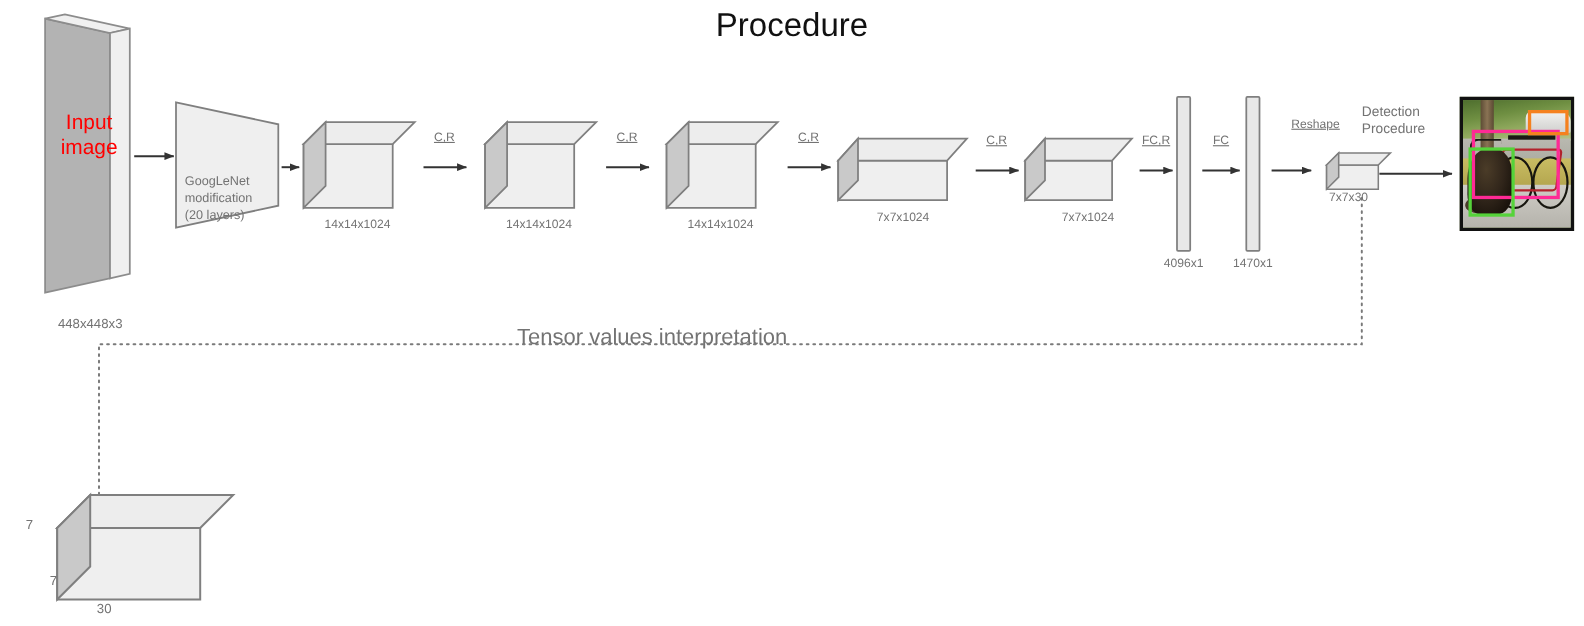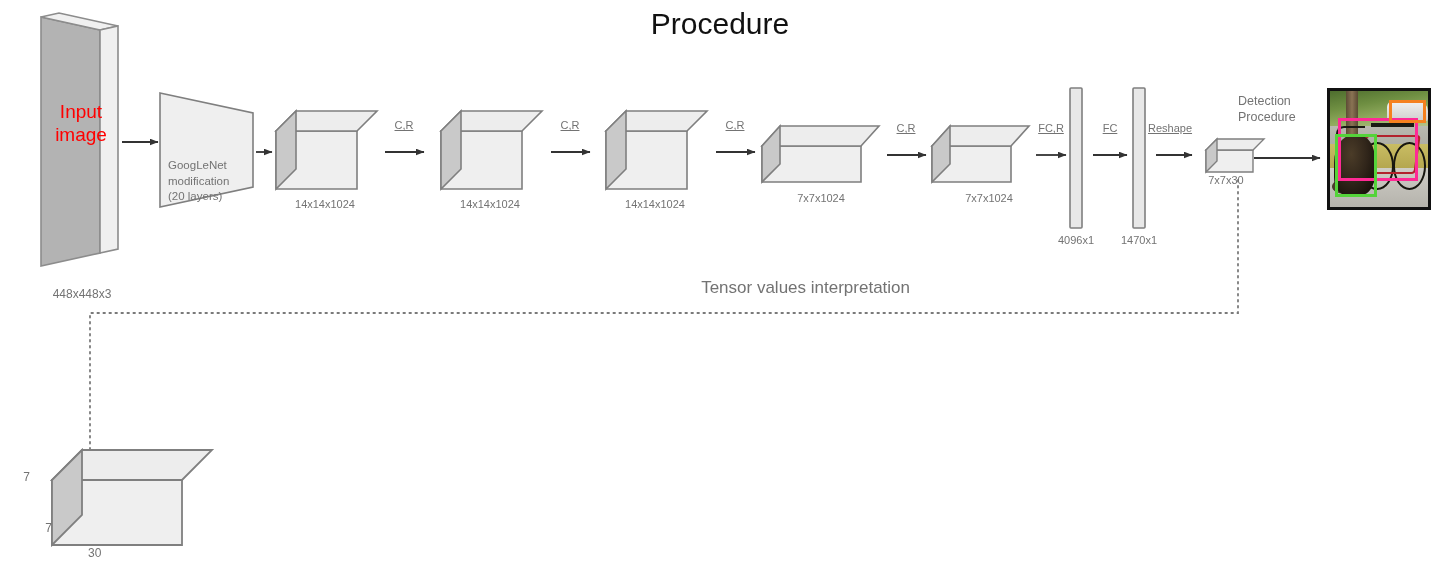--- a/index.html
+++ b/index.html
@@ -69,24 +69,24 @@
   #detection-text {
     left: 1238px;
     top: 93px;
     width: 74px;
     font-size: 12.5px;
     text-align: left;
     line-height: 1.30;
   }
   #tensor-interp-text {
     left: 470px;
-    top: 278px;
+    top: 296px;
     width: 440px;
-    font-size: 17px;
-    text-align: right;
+    font-size: 20px;
+    text-align: left;
   }
   .dim {
     font-size: 12px;
     margin-top: 32px;
   }
   
   #detect-photo {
     position: absolute;
     left: 1327px;
     top: 88px;
@@ -274,21 +274,21 @@
 <div class="lbl caption" style="left:1036px; top:234px; width:80px;">4096x1</div>
 <div class="lbl caption" style="left:1099px; top:234px; width:80px;">1470x1</div>
 <div class="lbl caption" style="left:1186px; top:174px; width:80px;">7x7x30</div>
 
 <div class="lbl op" style="left:374px; top:119px; width:60px;">C,R</div>
 <div class="lbl op" style="left:540px; top:119px; width:60px;">C,R</div>
 <div class="lbl op" style="left:705px; top:119px; width:60px;">C,R</div>
 <div class="lbl op" style="left:876px; top:122px; width:60px;">C,R</div>
 <div class="lbl op" style="left:1021px; top:122px; width:60px;">FC,R</div>
 <div class="lbl op" style="left:1085px; top:122px; width:50px;">FC</div>
-<div class="lbl op" style="left:1148px; top:122px; width:70px; text-align:left;">Reshape</div>
+<div class="lbl op" style="left:1148px; top:107px; width:70px; text-align:right;">Reshape</div>
 
 <div class="lbl" id="detection-text">Detection
 Procedure</div>
 
 <div id="detect-photo">
   <div class="ph" id="sky"></div>
   <div class="ph" id="wall"></div>
   <div class="ph" id="yellowwall"></div>
   <div class="ph" id="ground"></div>
   <div class="ph" id="treetrunk"></div>

